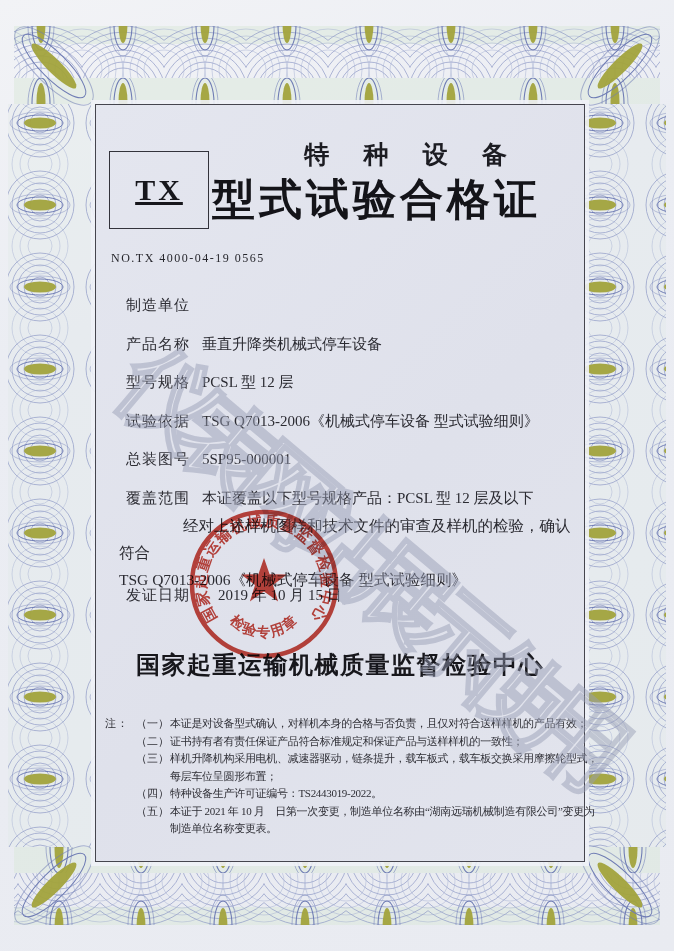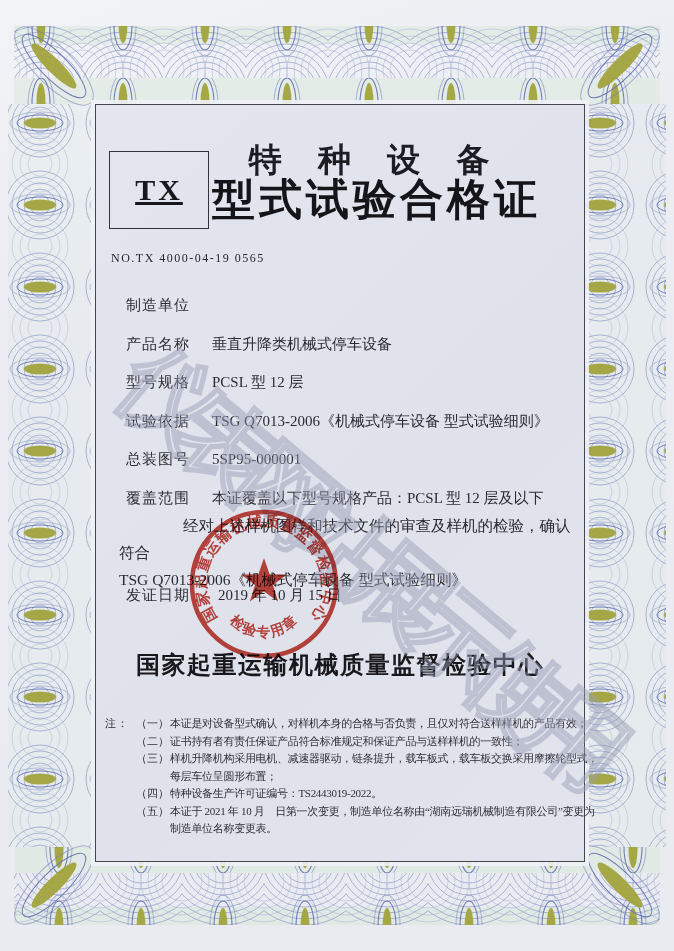--- a/index.html
+++ b/index.html
@@ -19,38 +19,38 @@
     outline:4px solid rgba(240,242,247,.9);
     box-sizing:border-box;
   }
   .code-box{
     position:absolute;left:13px;top:46px;width:100px;height:78px;
     border:1.5px solid #33333b;display:flex;align-items:center;justify-content:center;
     box-sizing:border-box;
   }
   .code-box span{font-weight:bold;font-size:30px;letter-spacing:3px;color:#17171c;text-decoration:underline;}
   .title-small{
-    position:absolute;left:135px;top:33px;width:290px;text-align:center;
-    font-size:33px;font-weight:bold;letter-spacing:14px;color:#1c1c22;white-space:nowrap;
+    position:absolute;left:135px;top:33px;width:290px;text-align:right;
+    font-size:25px;font-weight:bold;letter-spacing:14px;color:#1c1c22;white-space:nowrap;
   }
   .title-main{
     position:absolute;left:115px;top:66px;width:330px;text-align:right;
     font-size:43px;font-weight:bold;letter-spacing:4px;color:#141419;white-space:nowrap;
   }
   .cert-no{
     position:absolute;left:15px;top:146px;width:470px;text-align:left;
     font-size:12px;letter-spacing:1.5px;color:#26262c;
     font-family:"Liberation Serif","DejaVu Serif",serif;
   }
   .fields{
     position:absolute;left:30px;top:189px;right:18px;
     display:flex;flex-direction:column;gap:15.5px;
   }
   .field-row{display:flex;font-size:15px;line-height:23px;white-space:nowrap;}
-  .field-label{width:62px;flex:none;margin-right:24px;letter-spacing:1px;color:#2e2e35;}
+  .field-label{width:62px;flex:none;margin-right:14px;letter-spacing:1px;color:#2e2e35;}
   .field-value{color:#2b2b32;}
   .conclusion{
     position:absolute;left:23px;top:407px;width:460px;
     font-size:15.5px;line-height:27px;color:#2b2b32;
   }
   .conclusion .l1{text-indent:64px;}
   .issue-row{
     position:absolute;left:30px;top:481px;display:flex;font-size:15px;white-space:nowrap;justify-content:space-between;
   }
   .issue-row .field-label{width:62px;margin-right:30px;}

